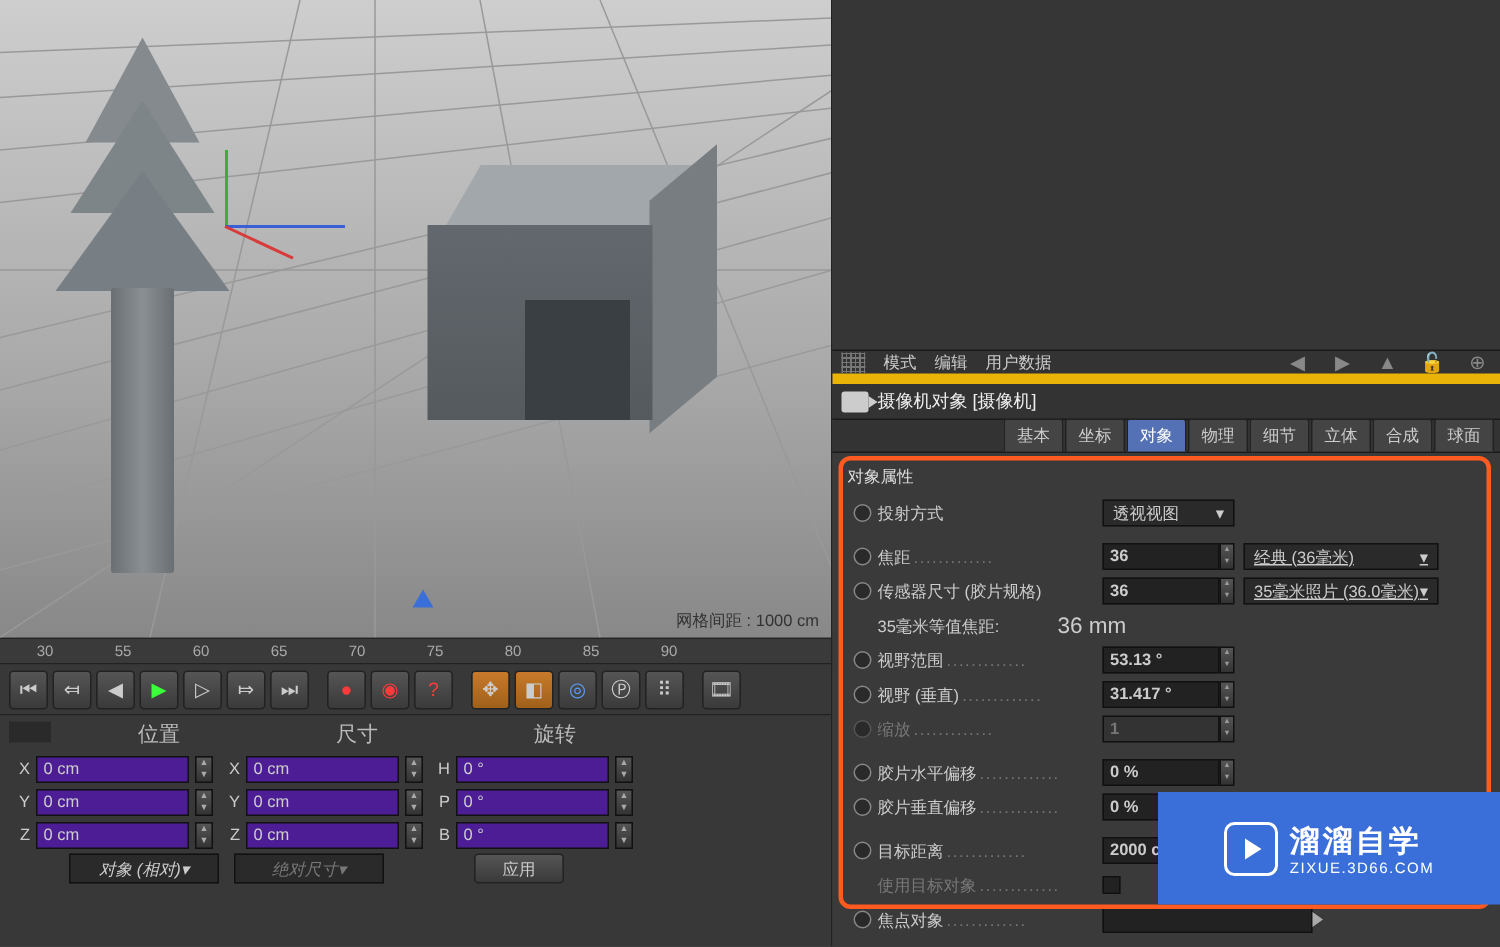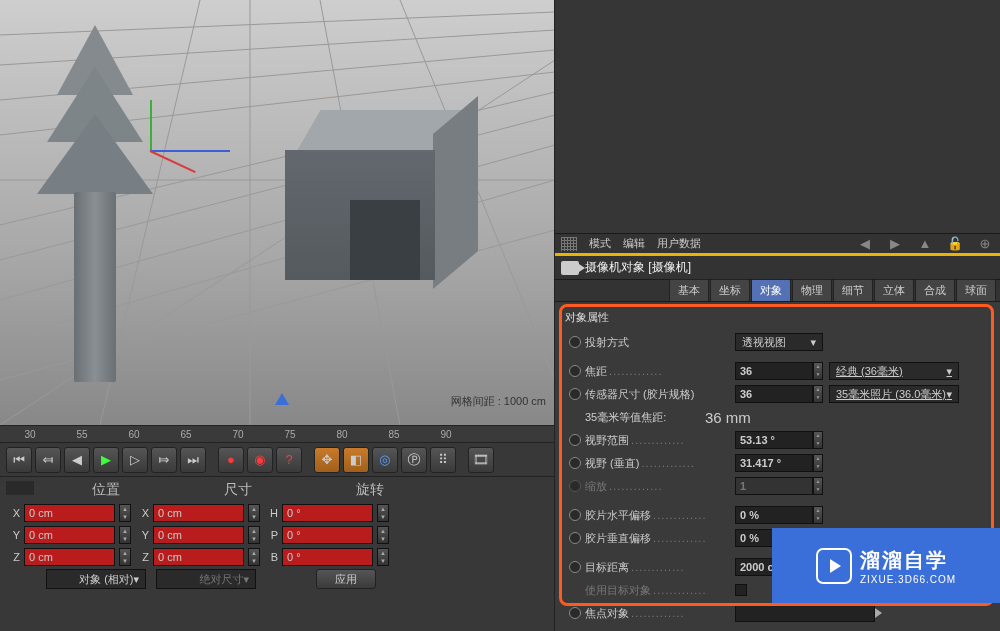--- a/index.html
+++ b/index.html
@@ -9,21 +9,21 @@
 
 
 .viewport-area { width: 555px; display: flex; flex-direction: column; border-right: 1px solid #222; }
 .viewport {
   height: 425px; position: relative;
   background: linear-gradient(to bottom, #cecece 0%, #a8a8a8 60%, #888 100%);
   overflow: hidden;
 }
 .grid-floor { position: absolute; left: 0; right: 0; bottom: 0; top: 0; }
 .grid-floor line { stroke: #999; stroke-width: 1; }
-.viewport-info { position: absolute; right: 8px; bottom: 16px; color: #333; font-size: 11px; }
+.viewport-info { position: absolute; right: 8px; bottom: 4px; color: #333; font-size: 11px; }
 
 
 .tree { position: absolute; left: 35px; top: 25px; width: 120px; height: 380px; }
 .tree-top { width: 0; height: 0; border-left: 38px solid transparent; border-right: 38px solid transparent; border-bottom: 70px solid #848a8e; margin: 0 auto; }
 .tree-mid { width: 0; height: 0; border-left: 48px solid transparent; border-right: 48px solid transparent; border-bottom: 75px solid #7e8589; margin: -28px auto 0; }
 .tree-bot { width: 0; height: 0; border-left: 58px solid transparent; border-right: 58px solid transparent; border-bottom: 80px solid #787f84; margin: -28px auto 0; }
 .trunk { width: 42px; height: 190px; background: linear-gradient(to right, #6a6f73, #8a8f93, #6a6f73); margin: -2px auto 0; border-radius: 2px; }
 
 .cube-obj { position: absolute; left: 285px; top: 110px; width: 165px; height: 190px; }
 .cube-top { width:150px; height:40px; background:#a2a7ab; transform: skewX(-30deg); margin-left: 24px; }
@@ -52,31 +52,31 @@
 .pb-btn.blue-ring { color: #5a9fff; }
 .sep { width: 6px; }
 
 
 .coords-area { flex:1; background:#383838; padding: 4px 6px; }
 .coords-header { display:flex; font-size:14px; color:#bbb; margin-bottom: 4px; }
 .coords-header .hicon { width: 28px; height:14px; background:#2a2a2a; margin-right: 6px; }
 .coords-header span { width: 132px; text-align:center; }
 .coord-row { display:flex; align-items:center; gap: 4px; margin-bottom: 2px; height: 20px; }
 .coord-row .lbl { width: 14px; text-align:right; color:#ccc; }
-.coord-input { width: 91px; height: 18px; background:#b91c1c; border: 1px solid #111; color:#ccc; padding: 0 4px; font-size: 11px; }
+.coord-input { width: 102px; height: 18px; background:#4c1d95; border: 1px solid #111; color:#ccc; padding: 0 4px; font-size: 11px; }
 .spinner { width: 12px; height: 18px; background: linear-gradient(#555,#333); border:1px solid #111; display:flex; flex-direction:column; }
 .spinner div { flex:1; display:flex; align-items:center; justify-content:center; font-size:6px; color:#aaa; }
-.coord-dropdown { width: 100px; height: 20px; background:#2a2a2a; border:1px solid #111; color:#ccc; padding:0 6px; display:flex; align-items:center; justify-content:flex-end; font-size:11px; }
+.coord-dropdown { width: 100px; height: 20px; background:#2a2a2a; border:1px solid #111; color:#ccc; padding:0 6px; display:flex; align-items:center; justify-content:center; font-size:11px;font-style:italic; }
 .apply-btn { width: 60px; height:20px; background: linear-gradient(#555,#3a3a3a); border:1px solid #222; border-radius:3px; color:#ccc; display:flex; align-items:center; justify-content:center; font-size:11px;}
 
 
 .right-area { flex:1; display:flex; flex-direction:column; background:#3a3a3a; }
 .top-panel { height: 234px; background: #363636; border-bottom: 1px solid #1a1a1a; }
 
-.attr-header { height: 22px; background:#333; border-bottom: 3px solid #eab308; display:flex; align-items:center; padding: 0 6px; gap: 12px; font-size: 11px; color:#ccc; }
+.attr-header { height: 22px; background:#333; border-bottom: 7px solid #eab308; display:flex; align-items:center; padding: 0 6px; gap: 12px; font-size: 11px; color:#ccc; }
 .attr-header .icon-grid { width:16px; height:14px; background-image: repeating-linear-gradient(#777 0 1px, transparent 1px 3px), repeating-linear-gradient(90deg, #777 0 1px, transparent 1px 3px); }
 .attr-header .spacer { flex:1; }
 .nav-arrow { width:18px; height:16px; display:flex; align-items:center; justify-content:center; color:#888; font-size:13px; }
 .nav-up { color:#888; }
 .lock { color:#999; }
 
 .obj-row { height: 24px; background:#333; display:flex; align-items:center; padding: 0 6px; gap:6px; font-size:12px; color:#eee; border-bottom: 1px solid #1a1a1a;}
 .cam-icon { width:18px; height:14px; background:#ccc; border-radius:2px; position:relative; }
 .cam-icon::after { content:''; position:absolute; right:-6px; top:3px; width:0; height:0; border-top:4px solid transparent; border-bottom:4px solid transparent; border-left:6px solid #ccc;}
 

